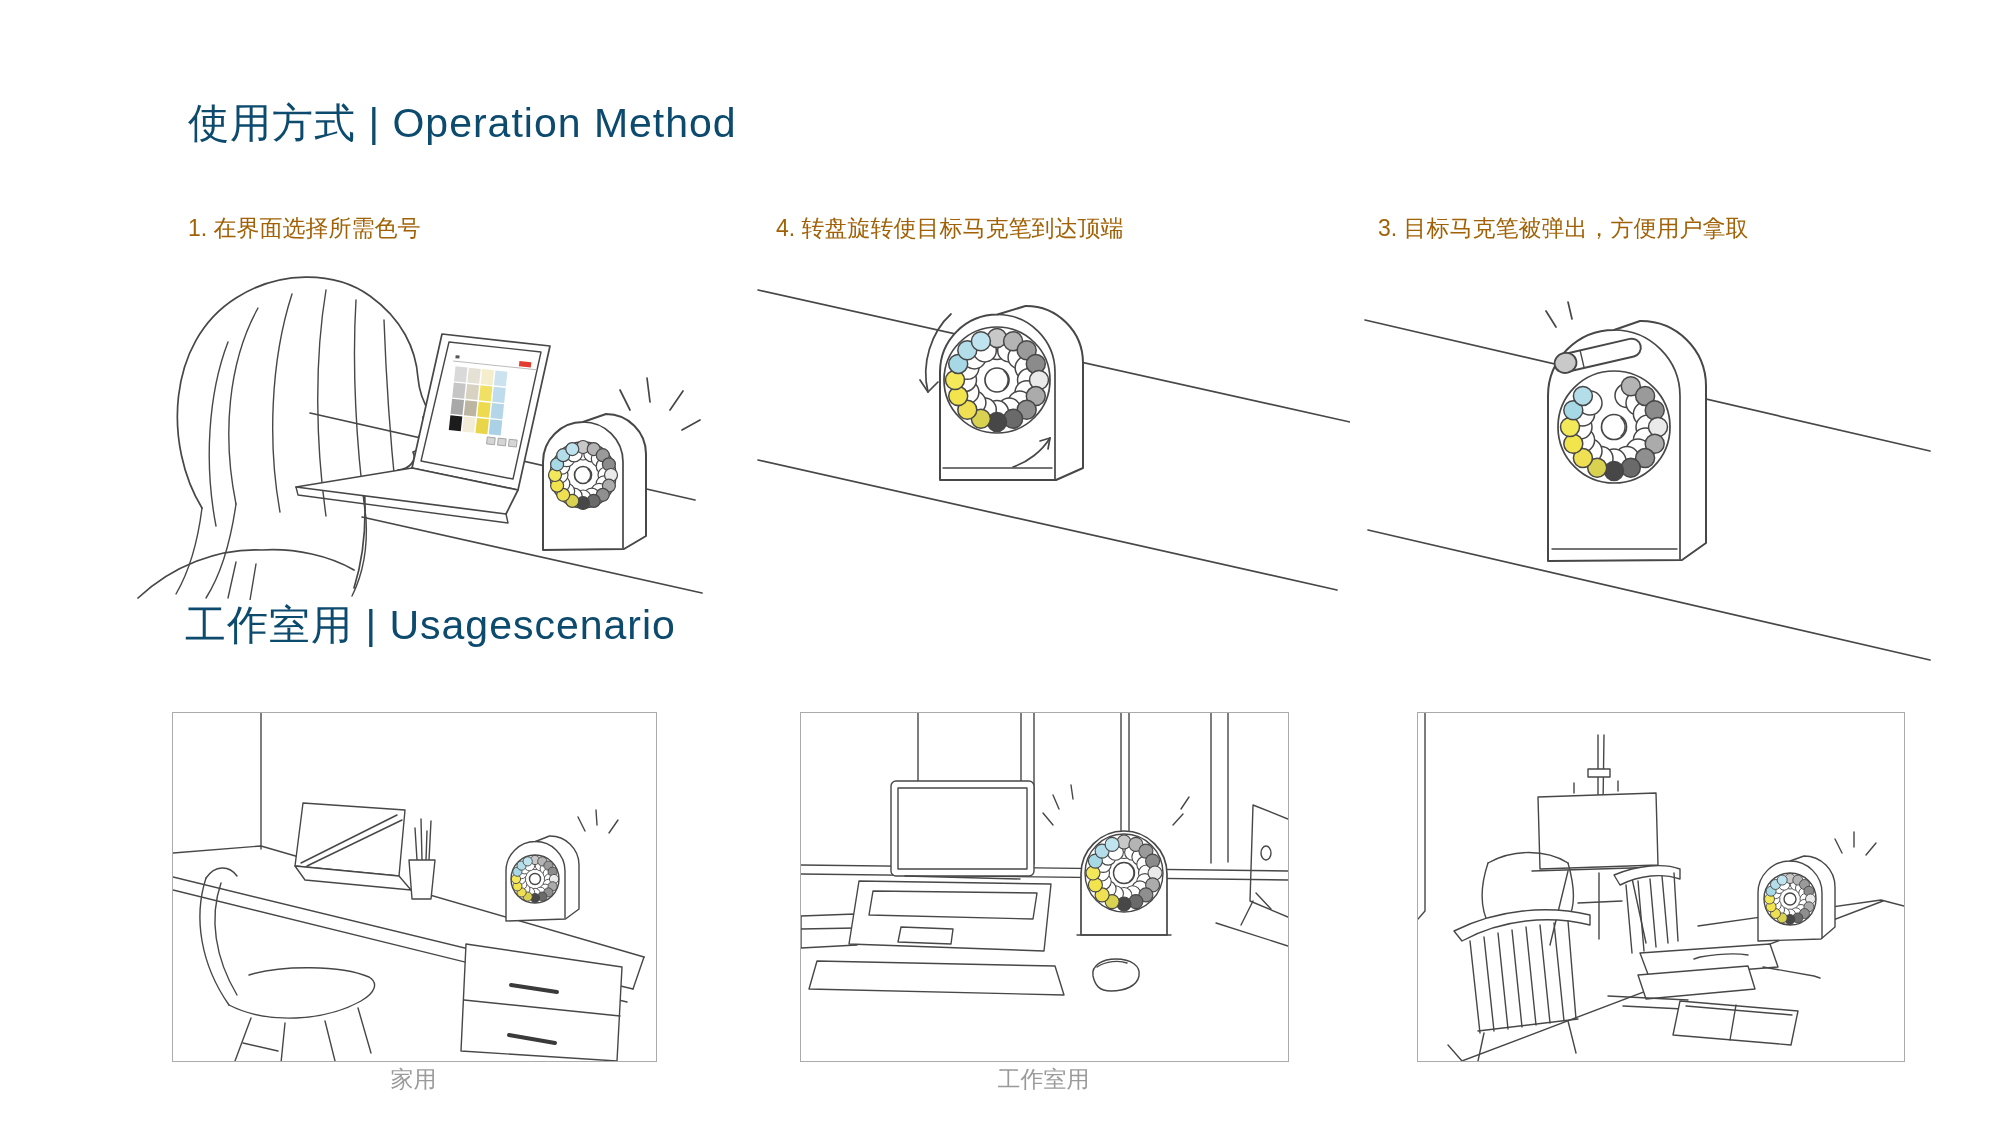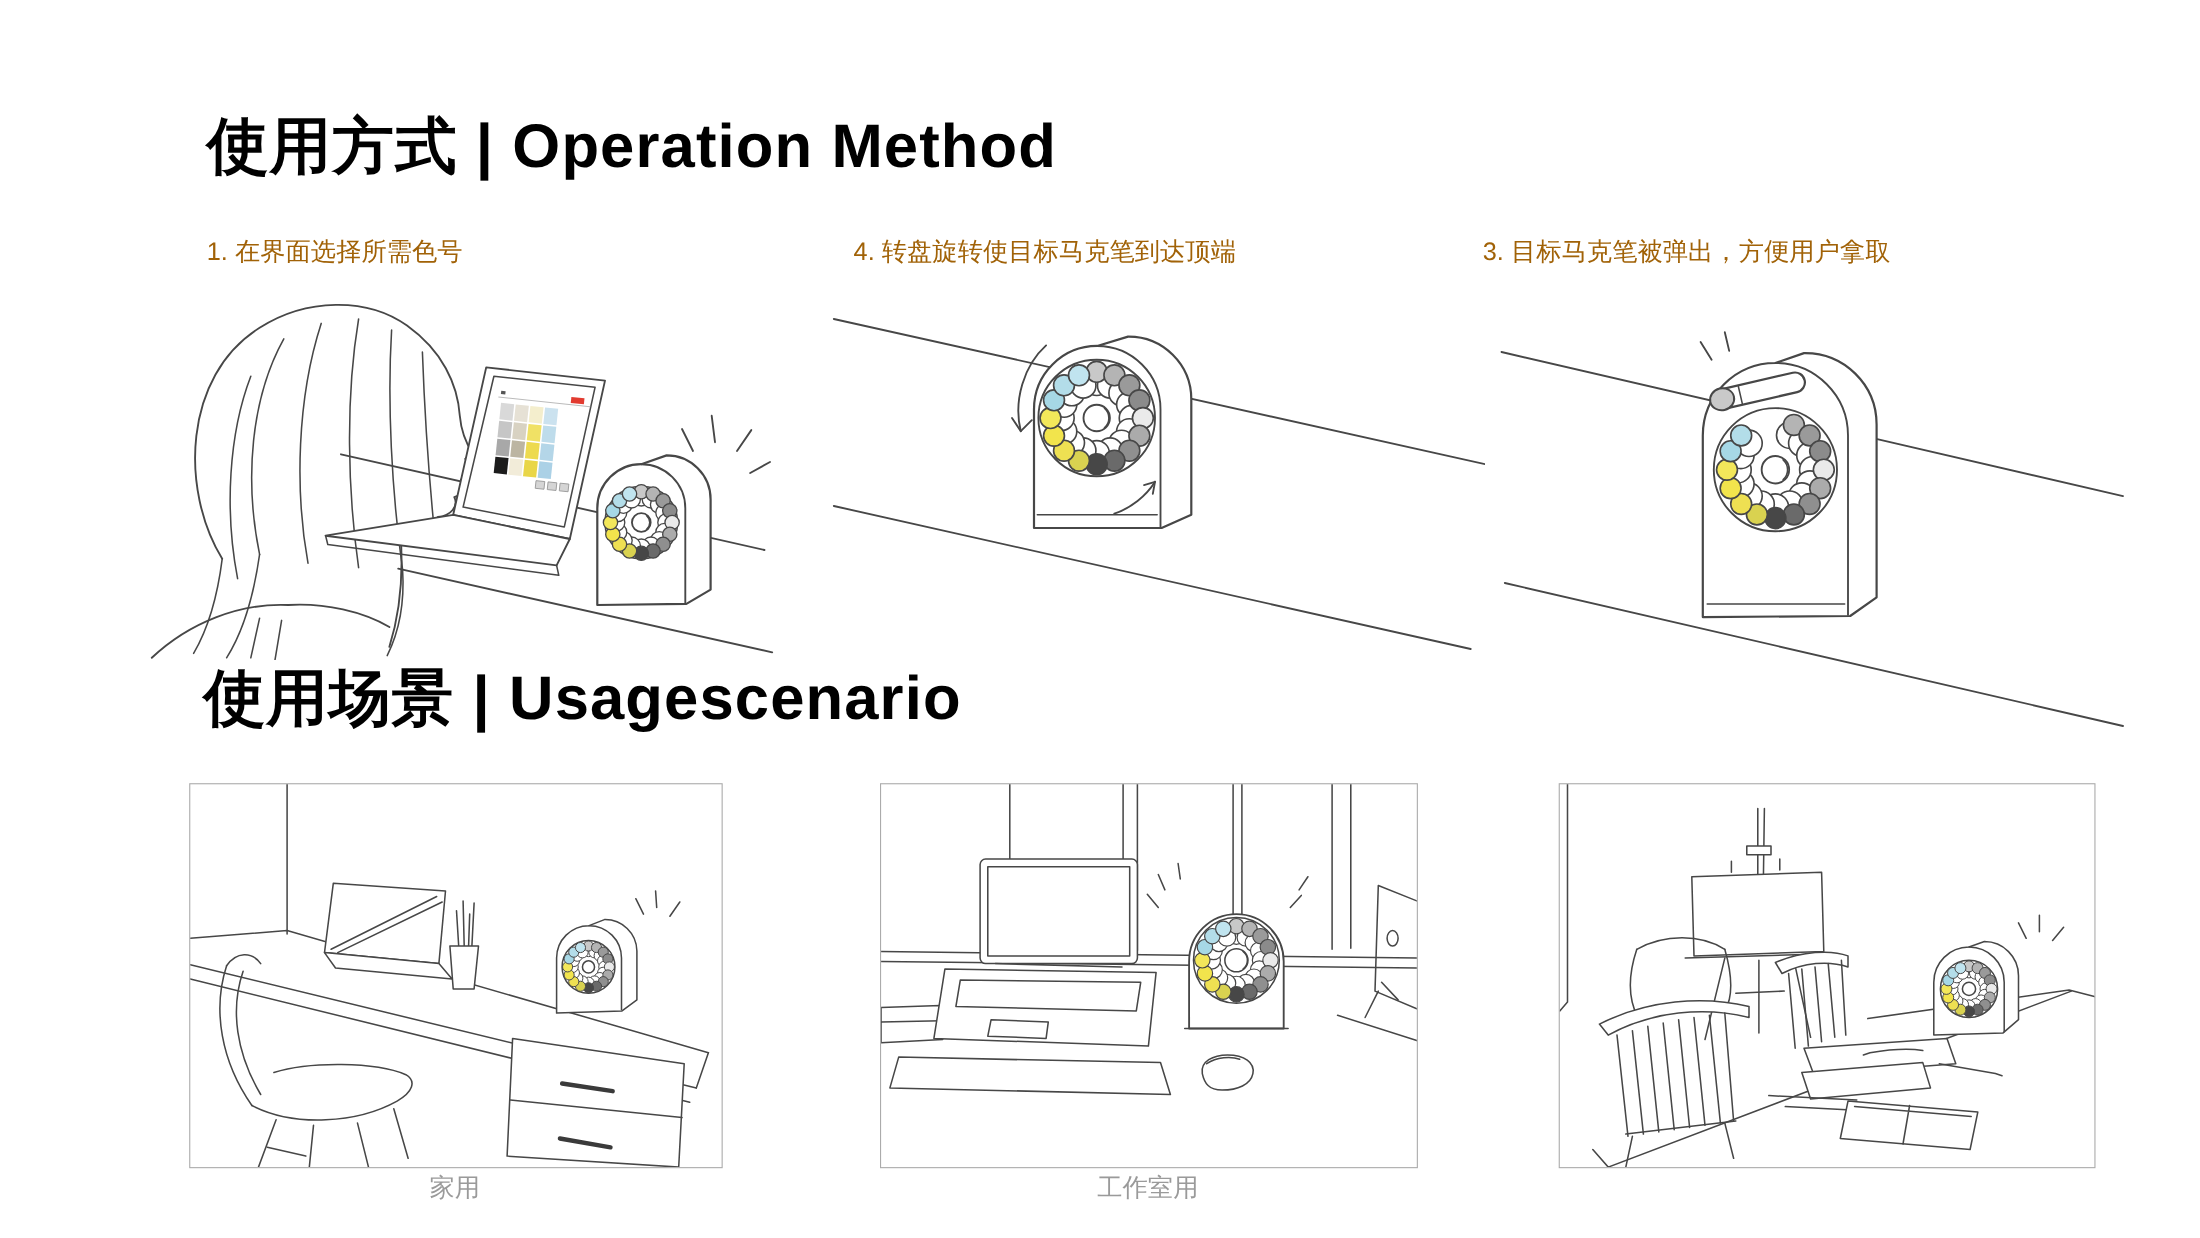--- a/index.html
+++ b/index.html
@@ -1,38 +1,38 @@
 <!DOCTYPE html>
 <html><head>
 <meta charset="utf-8">
 <style>
   html,body{margin:0;padding:0;background:#ffffff;}
   .canvas{position:relative;width:2000px;height:1125px;background:#ffffff;overflow:hidden;
           font-family:"Liberation Sans","DejaVu Sans",sans-serif;}
-  .sec-title{position:absolute;font-size:56px;color:#000000;font-weight:700;letter-spacing:1px;white-space:nowrap;}
+  .sec-title{position:absolute;font-size:41px;color:#0c4a6e;font-weight:400;letter-spacing:1px;white-space:nowrap;}
   .step-caption{position:absolute;font-size:23px;color:#a16207;white-space:nowrap;}
   .scene-frame{position:absolute;border:1px solid #ababab;background:#ffffff;}
   .scene-label{position:absolute;font-size:23px;color:#9a9a9a;text-align:center;font-family:Liberation Serif, serif;}
   .panel{position:absolute;}
   .ln{fill:none;stroke:#474747;stroke-width:2;stroke-linecap:round;stroke-linejoin:round;}
   .ln-m{fill:none;stroke:#474747;stroke-width:1.7;stroke-linecap:round;stroke-linejoin:round;}
   .ln-t{fill:none;stroke:#474747;stroke-width:1.4;stroke-linecap:round;stroke-linejoin:round;}
   .fw{fill:#ffffff;}
   .ui-line{stroke:#bbbbbb;stroke-width:1;}
 </style>
 </head>
 <body>
 
 <div class="canvas">
 
   <div class="sec-title" style="left:188px;top:96px;">使用方式 | Operation Method</div>
 
   <div class="step-caption" style="left:188px;top:213px;">1. 在界面选择所需色号</div>
   <div class="step-caption" style="left:776px;top:213px;">4. 转盘旋转使目标马克笔到达顶端</div>
-  <div class="step-caption" style="left:1348px;top:213px;">3. 目标马克笔被弹出，方便用户拿取</div>
+  <div class="step-caption" style="left:1378px;top:213px;">3. 目标马克笔被弹出，方便用户拿取</div>
 
   <svg class="panel" style="left:110px;top:250px;" width="640" height="350" viewBox="0 0 640 350">
     <g>
       <path class="ln-m" d="M200,163 L585,250"></path>
       <path class="ln-m" d="M252,267 L592,343"></path>
     </g>
     <g>
       <path class="ln-m" d="M92,258 C54,196 56,92 126,48 C168,21 224,20 260,46 C292,69 306,99 308,128 C309,140 313,152 320,163 L313,167 C318,176 316,183 309,186 C314,192 312,199 303,202 C307,210 300,219 288,220 C282,229 268,236 254,234 C257,272 254,306 244,338"></path>
       <path class="ln-t" d="M92,258 C88,290 80,320 66,344"></path>
       <path class="ln-t" d="M148,58 C118,112 112,186 126,254"></path>
@@ -230,21 +230,21 @@
         <ellipse cx="205" cy="103" rx="11" ry="10" fill="#c9c9c9" stroke="#474747" stroke-width="1.8"></ellipse>
         <path class="ln-t" d="M222,95 L222,111"></path>
       </g>
       <g>
         <path class="ln-m" d="M196,72 L186,56"></path>
         <path class="ln-m" d="M212,64 L208,47"></path>
       </g>
     </g>
   </svg>
 
-  <div class="sec-title" style="left:185px;top:598px;">使用场景 | Usagescenario</div>
+  <div class="sec-title" style="left:185px;top:598px;">工作室用 | Usagescenario</div>
 
   <div class="scene-frame" style="left:172px;top:712px;width:483px;height:348px;">
     <svg width="483" height="348" viewBox="0 0 483 348">
       <path class="ln-t" d="M88,0 L88,136"></path>
       <g>
         <path class="ln-t" d="M0,140 L88,133 L471,244"></path>
         <path class="ln-t" d="M0,164 L460,276"></path>
         <path class="ln-t" d="M471,244 L460,276"></path>
         <path class="ln-t" d="M0,177 L454,289"></path>
         <path class="ln-t fw" d="M293,231 L449,254 L444,348 L288,338 Z"></path>

